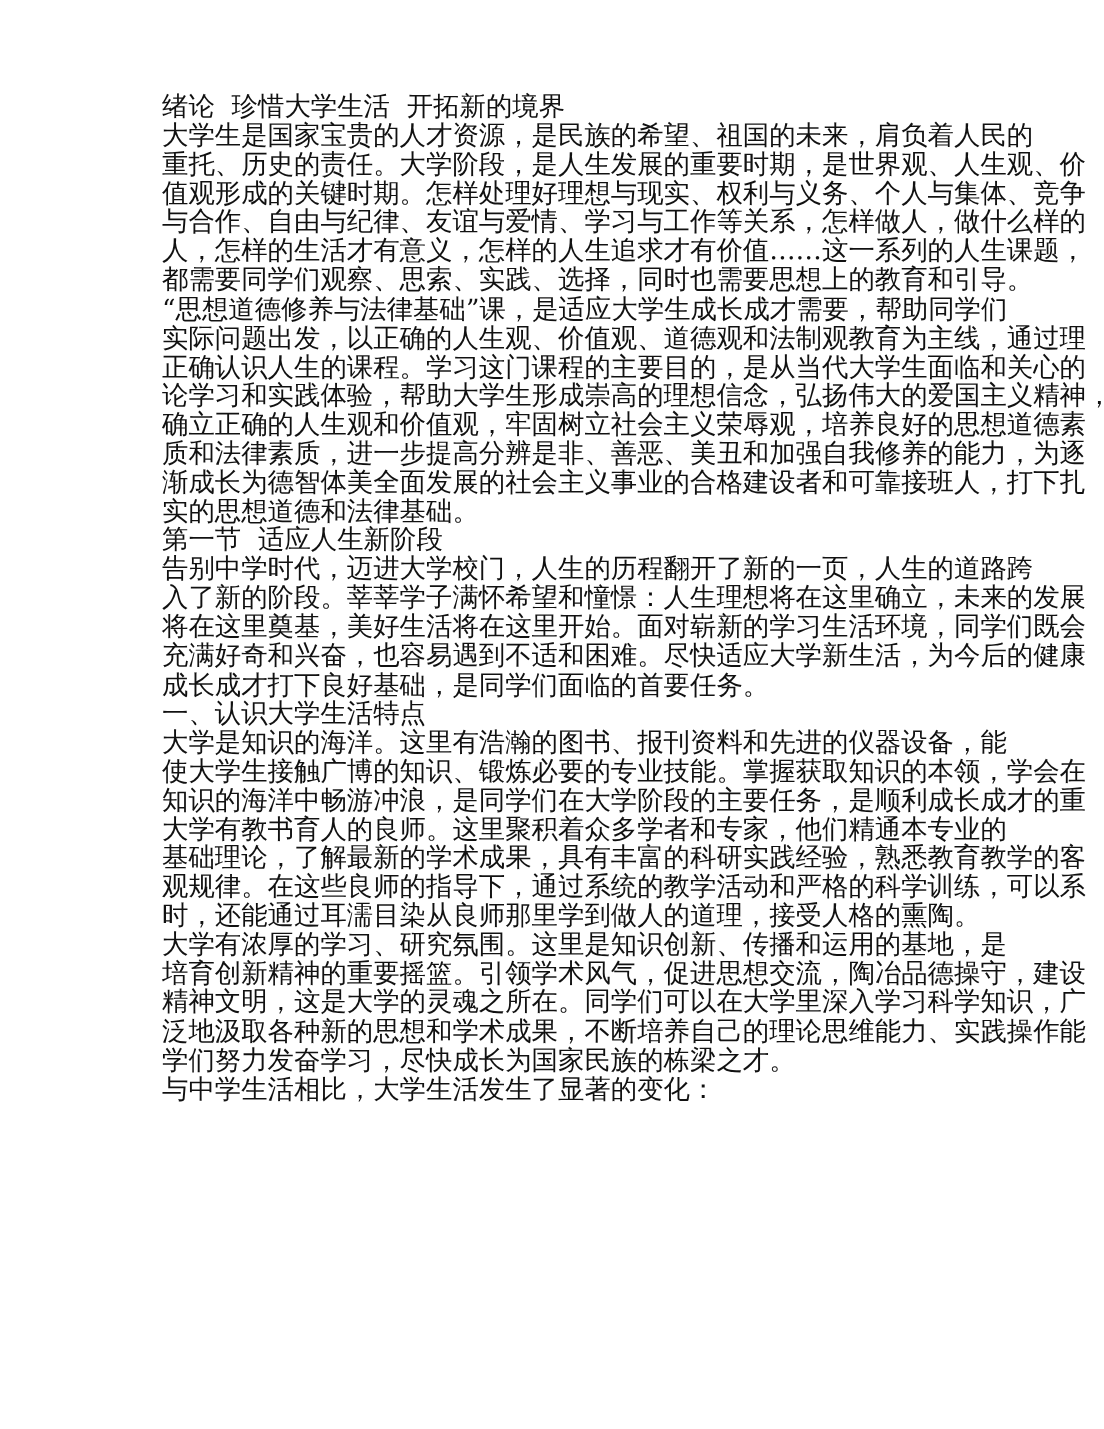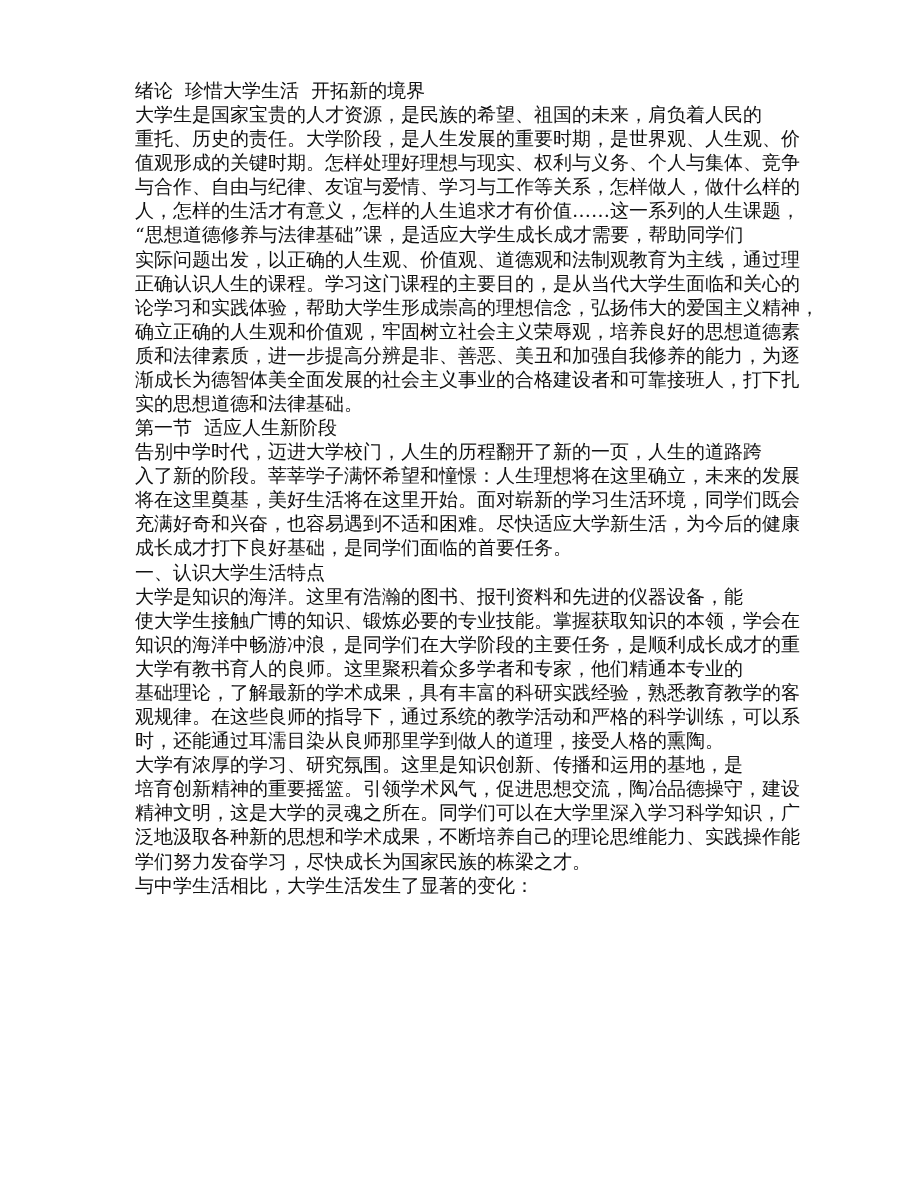--- a/index.html
+++ b/index.html
@@ -12,21 +12,21 @@
       height: 1191px;
       position: relative;
       overflow: hidden;
     }
     .page {
       position: absolute;
       left: 135px;
       top: 78px;
       width: 560px;
       font-family: "DejaVu Serif", "Liberation Serif", serif;
-      font-size: 19px;
+      font-size: 22px;
       line-height: 24.08px;
       color: #111111;
     }
     .line {
       white-space: nowrap;
       height: 24.08px;
       overflow: visible;
     }
     .heading {
       white-space: pre;
@@ -37,20 +37,21 @@
 
 <div class="page">
   <div class="line heading">绪论  珍惜大学生活  开拓新的境界</div>
 
   <div>
     <div class="line">大学生是国家宝贵的人才资源，是民族的希望、祖国的未来，肩负着人民的</div>
     <div class="line">重托、历史的责任。大学阶段，是人生发展的重要时期，是世界观、人生观、价</div>
     <div class="line">值观形成的关键时期。怎样处理好理想与现实、权利与义务、个人与集体、竞争</div>
     <div class="line">与合作、自由与纪律、友谊与爱情、学习与工作等关系，怎样做人，做什么样的</div>
     <div class="line">人，怎样的生活才有意义，怎样的人生追求才有价值……这一系列的人生课题，</div>
+    <div class="line">都需要同学们观察、思索、实践、选择，同时也需要思想上的教育和引导。</div>
   </div>
 
   <div>
     <div class="line">“思想道德修养与法律基础”课，是适应大学生成长成才需要，帮助同学们</div>
     <div class="line">实际问题出发，以正确的人生观、价值观、道德观和法制观教育为主线，通过理</div>
     <div class="line">正确认识人生的课程。学习这门课程的主要目的，是从当代大学生面临和关心的</div>
     <div class="line">论学习和实践体验，帮助大学生形成崇高的理想信念，弘扬伟大的爱国主义精神，</div>
     <div class="line">确立正确的人生观和价值观，牢固树立社会主义荣辱观，培养良好的思想道德素</div>
     <div class="line">质和法律素质，进一步提高分辨是非、善恶、美丑和加强自我修养的能力，为逐</div>
     <div class="line">渐成长为德智体美全面发展的社会主义事业的合格建设者和可靠接班人，打下扎</div>

